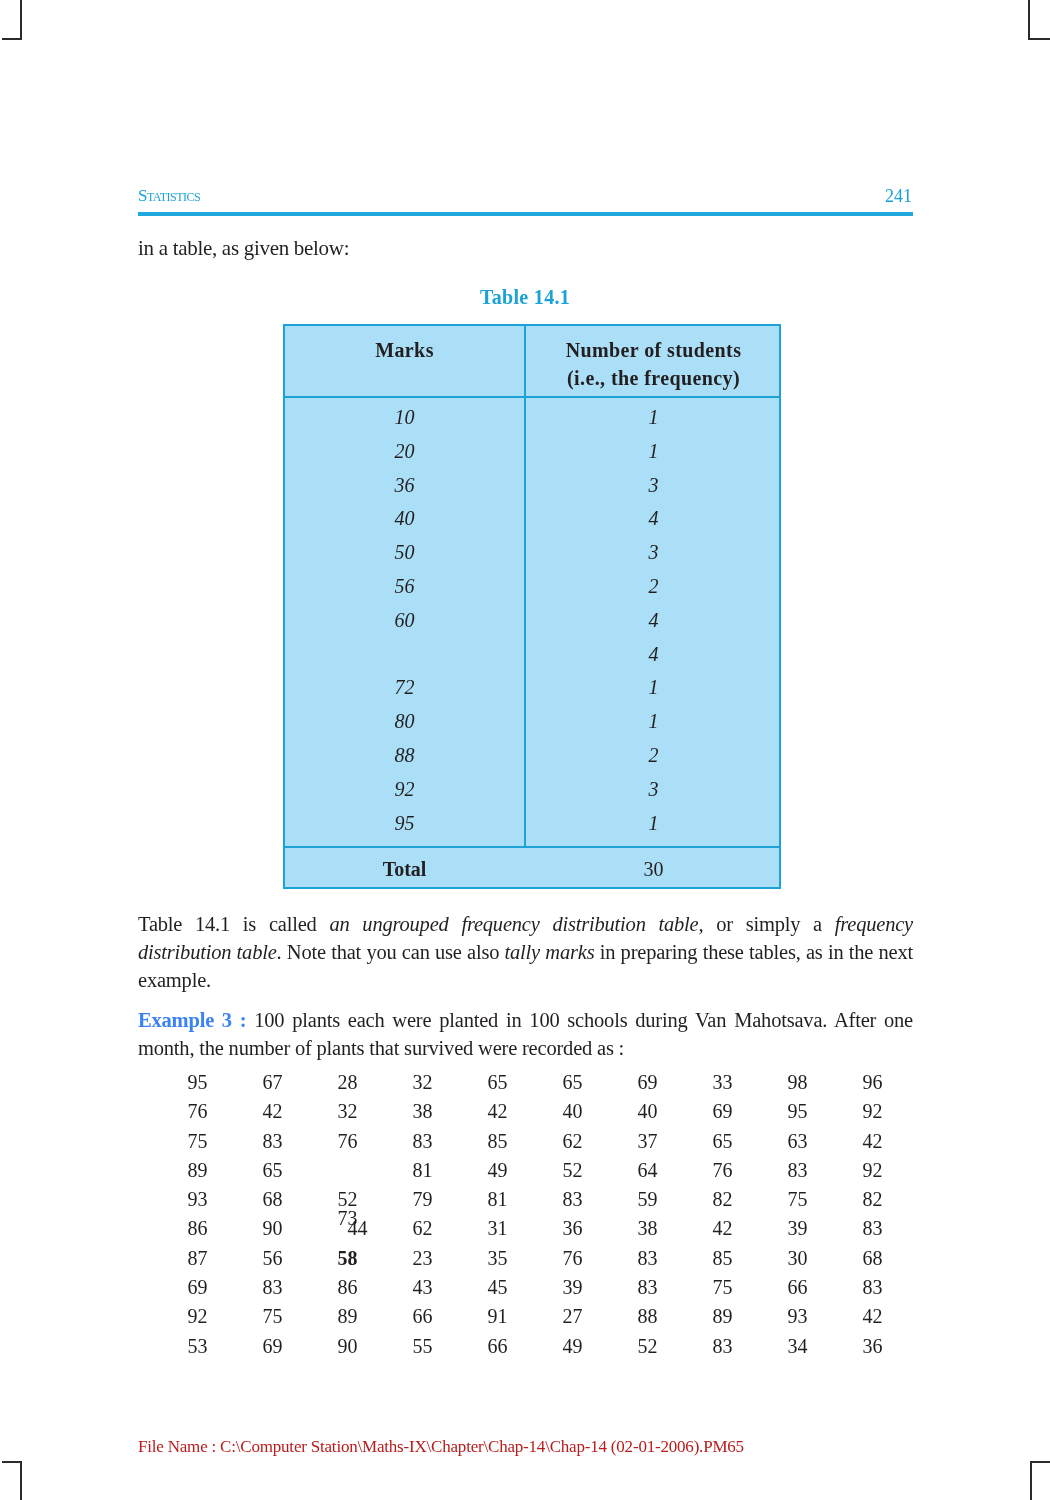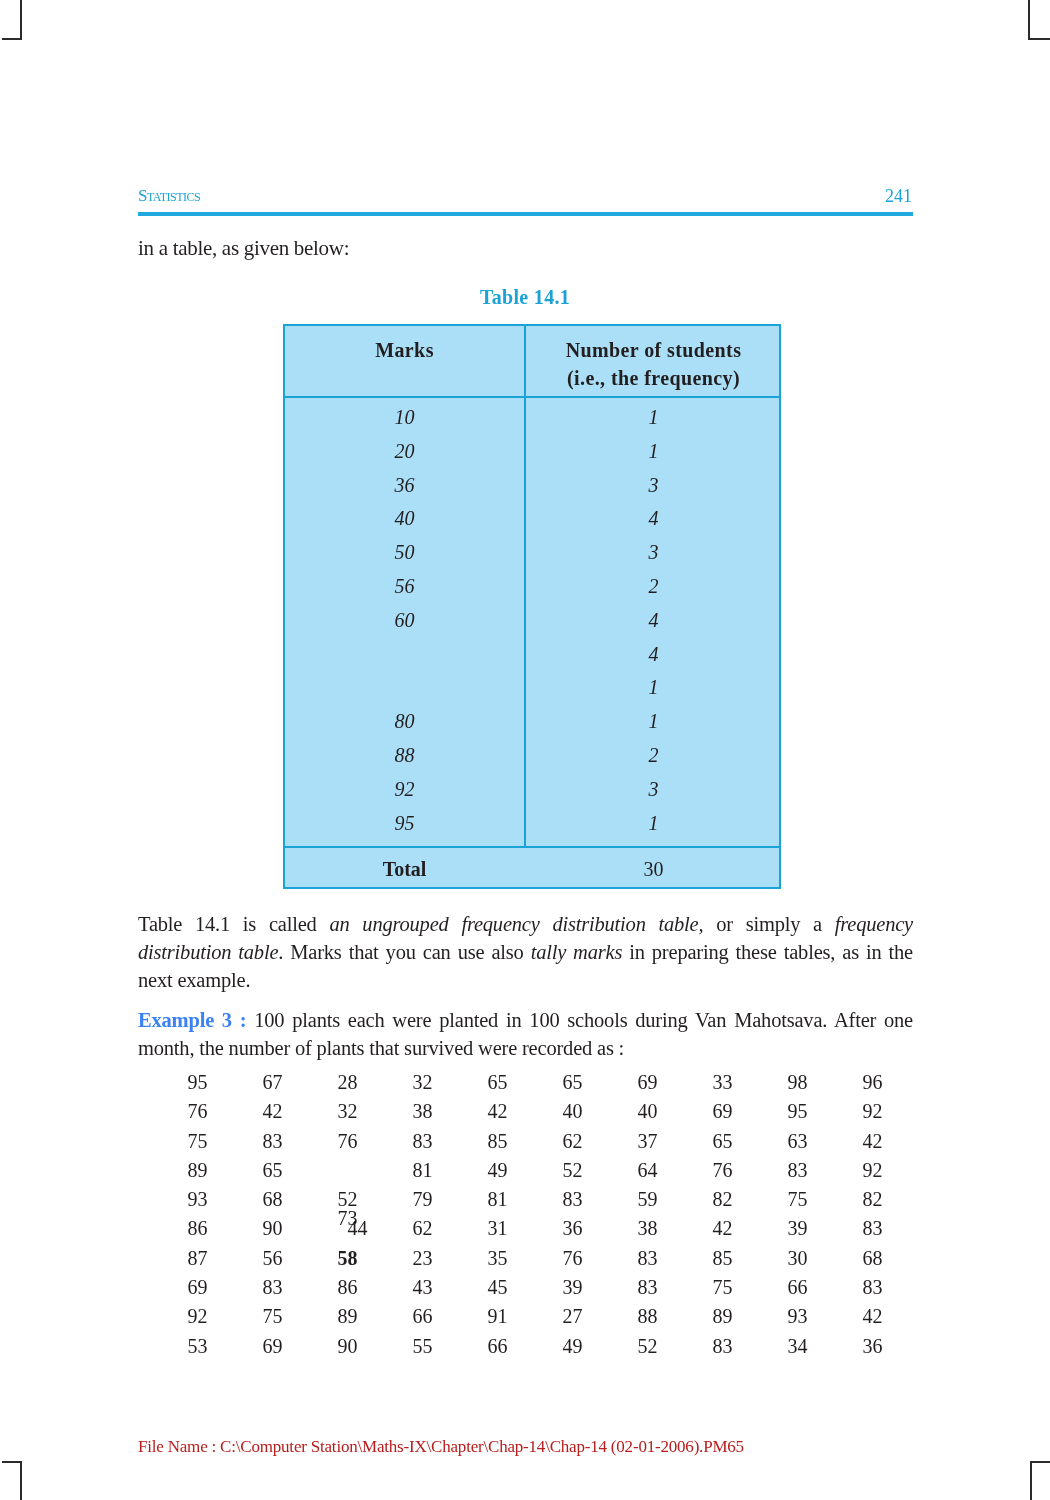--- a/index.html
+++ b/index.html
@@ -109,20 +109,21 @@
         <div class="ft-cell f">2</div>
       </div>
       <div class="ft-row">
         <div class="ft-cell m">60</div>
         <div class="ft-cell f">4</div>
       </div>
       <div class="ft-row">
         <div class="ft-cell f">4</div>
       </div>
       <div class="ft-row">
+        <div class="ft-cell m">72</div>
         <div class="ft-cell f">1</div>
       </div>
       <div class="ft-row">
         <div class="ft-cell m">80</div>
         <div class="ft-cell f">1</div>
       </div>
       <div class="ft-row">
         <div class="ft-cell m">88</div>
         <div class="ft-cell f">2</div>
       </div>
@@ -134,21 +135,21 @@
         <div class="ft-cell m">95</div>
         <div class="ft-cell f">1</div>
       </div>
     </div>
   <div class="ft-total">
     <div class="lbl">Total</div>
     <div class="val">30</div>
   </div>
 </div>
 
-<div class="para"><span>Table 14.1 is called </span><i>an ungrouped frequency distribution table,</i><span> or simply a </span><i>frequency distribution table</i><span>. Marks that you can use also </span><i>tally marks</i><span> in preparing these tables, as in the next example.</span></div>
+<div class="para"><span>Table 14.1 is called </span><i>an ungrouped frequency distribution table,</i><span> or simply a </span><i>frequency distribution table</i><span>. Note that you can use also </span><i>tally marks</i><span> in preparing these tables, as in the next example.</span></div>
 
 <div class="example"><span class="ex-label">Example 3 :</span><span> 100 plants each were planted in 100 schools during Van Mahotsava. After one month, the number of plants that survived were recorded as :</span></div>
 
 <div class="data-grid" id="data-grid">
     <div class="dg-row">
       <div class="dg-cell" style="left: 0px;">95</div>
       <div class="dg-cell" style="left: 75px;">67</div>
       <div class="dg-cell" style="left: 150px;">28</div>
       <div class="dg-cell" style="left: 225px;">32</div>
       <div class="dg-cell" style="left: 300px;">65</div>

